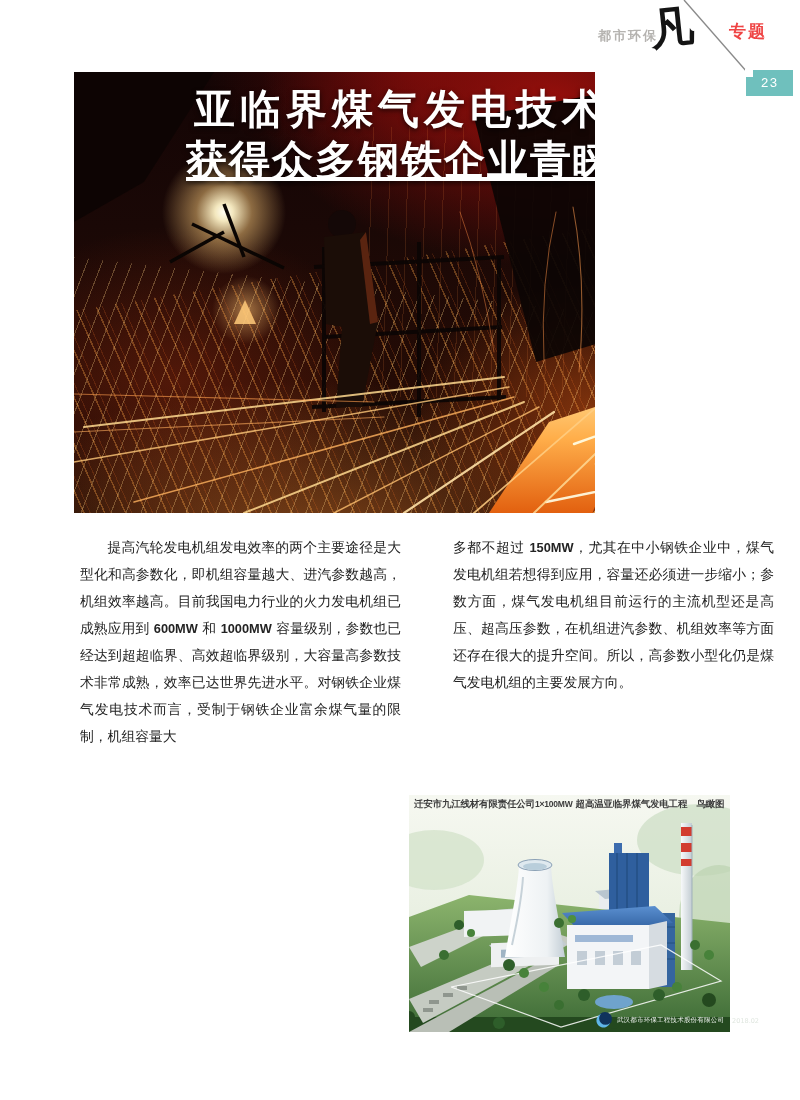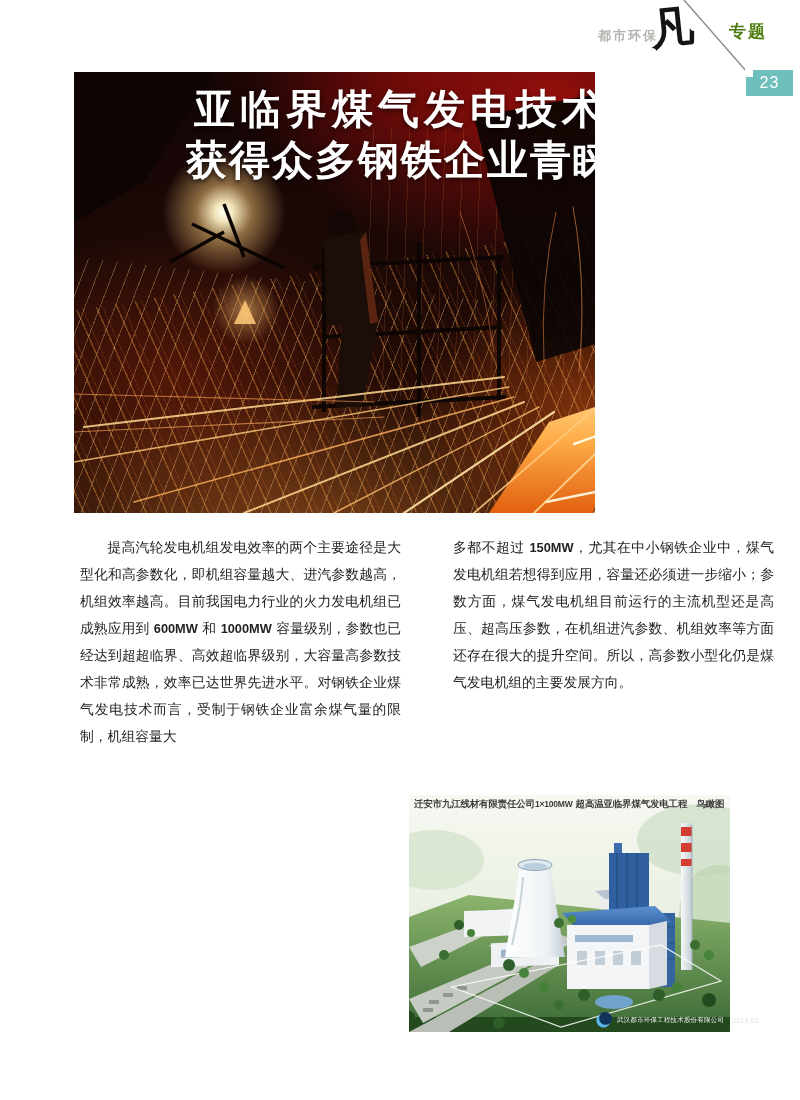--- a/index.html
+++ b/index.html
@@ -12,29 +12,29 @@
   .brand{
     position:absolute;left:598px;top:27px;font-size:13px;letter-spacing:2px;
     color:#b5b3b0;font-weight:600;
   }
   .logo-glyph{
     position:absolute;left:650px;top:6px;font-size:44px;color:#141414;
     font-weight:700;transform:rotate(-6deg);line-height:1;
   }
   .header-line{position:absolute;left:0;top:0;width:800px;height:100px;pointer-events:none;}
   .section-label{
-    position:absolute;left:729px;top:20px;font-size:17px;font-weight:700;color:#4d7c0f;
+    position:absolute;left:729px;top:20px;font-size:17px;font-weight:700;color:#ef4444;
     letter-spacing:2px;font-family:"DejaVu Sans","Liberation Sans",sans-serif;
   }
   .page-badge{
     position:absolute;left:746px;top:70px;width:47px;height:26px;background:#6fc0bd;
     display:flex;align-items:center;justify-content:center;
   }
   .page-badge span{
-    color:#ffffff;font-size:16px;font-family:Liberation Sans, sans-serif;letter-spacing:1px;
+    color:#ffffff;font-size:13px;font-family:Liberation Mono, monospace;letter-spacing:1px;
   }
   .badge-corner{position:absolute;left:745px;top:69px;width:8px;height:8px;background:#ffffff;}
   
   .hero{
     position:absolute;left:74px;top:72px;width:521px;height:441px;overflow:hidden;
     background:
       radial-gradient(circle at 150px 140px, #fffdf2 0, rgba(255,243,200,.95) 9px, rgba(255,205,125,.5) 28px, rgba(120,40,10,0) 62px),
       radial-gradient(circle at 172px 238px, rgba(255,195,115,.55) 0, rgba(255,195,115,0) 34px),
       radial-gradient(ellipse 420px 240px at 92% 6%, rgba(158,16,12,.92), rgba(158,16,12,0) 70%),
       radial-gradient(ellipse 300px 160px at 66% 0%, rgba(110,8,8,.7), rgba(110,8,8,0) 70%),
@@ -57,21 +57,21 @@
     position:absolute;left:290px;top:55px;width:370px;height:270px;
     background:repeating-linear-gradient(92deg, transparent 0 9px, rgba(255,142,62,.15) 9px 10px, transparent 10px 18px);
   }
   .hero-svg{position:absolute;left:0;top:0;width:654px;height:441px;}
   .hero-title{
     position:absolute;left:0;top:12px;width:654px;text-align:center;
     font-family:"DejaVu Sans","Liberation Sans",sans-serif;font-weight:900;color:#ffffff;
     text-shadow:0 2px 5px rgba(0,0,0,.65);
   }
   .hero-title .t1{font-size:41px;letter-spacing:5px;line-height:1.25;}
-  .hero-title .t2{font-size:41px;letter-spacing:2px;line-height:1.25;}
+  .hero-title .t2{font-size:41px;letter-spacing:2px;line-height:1.25;text-decoration:underline;}
   
   .col{position:absolute;width:321px;top:534px;font-size:13.8px;line-height:27px;
        text-align:justify;color:#232323;}
   .col-left{left:80px;}
   .col-right{left:409px;margin-left:44px;}
   .col p{margin:0;text-indent:2em;}
   .col p.noindent{text-indent:0;}
   .lat{font-family:"Liberation Sans","DejaVu Sans",sans-serif;font-weight:700;font-size:12.8px;}
   
   .figure{position:absolute;left:409px;top:795px;width:355px;height:237px;overflow:hidden;}

